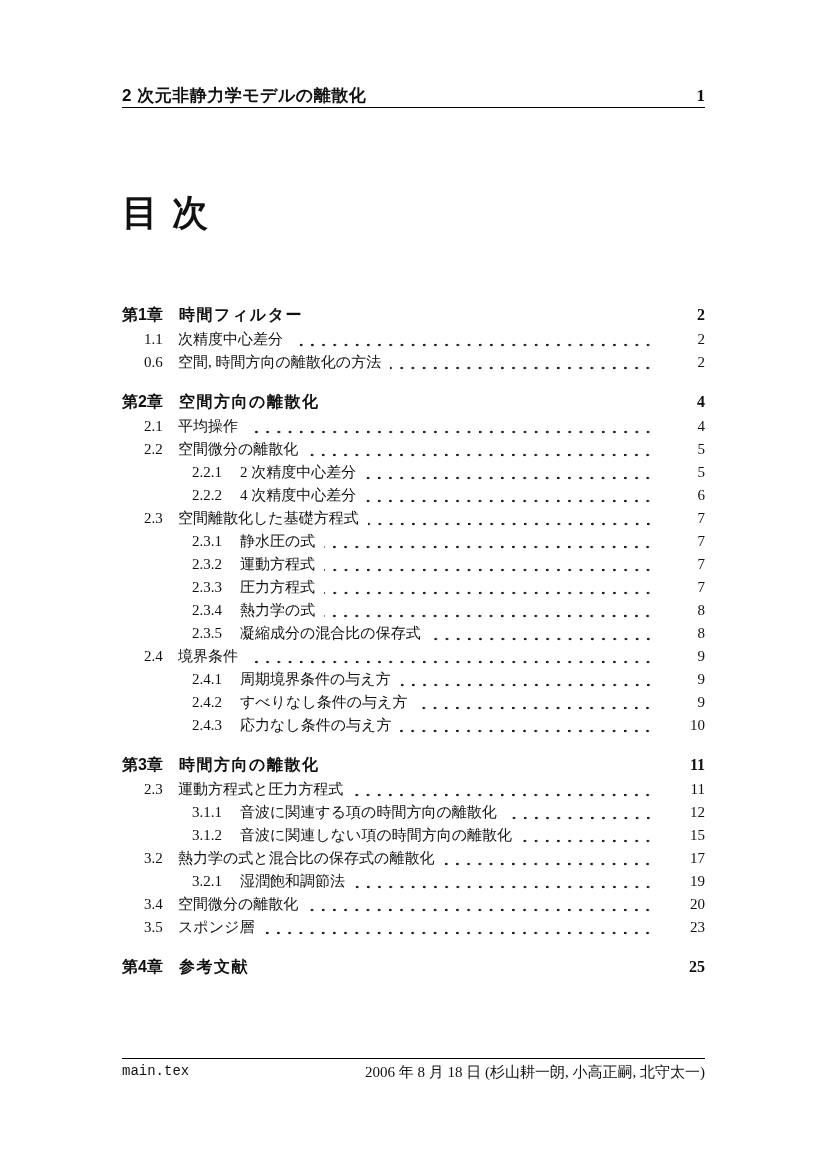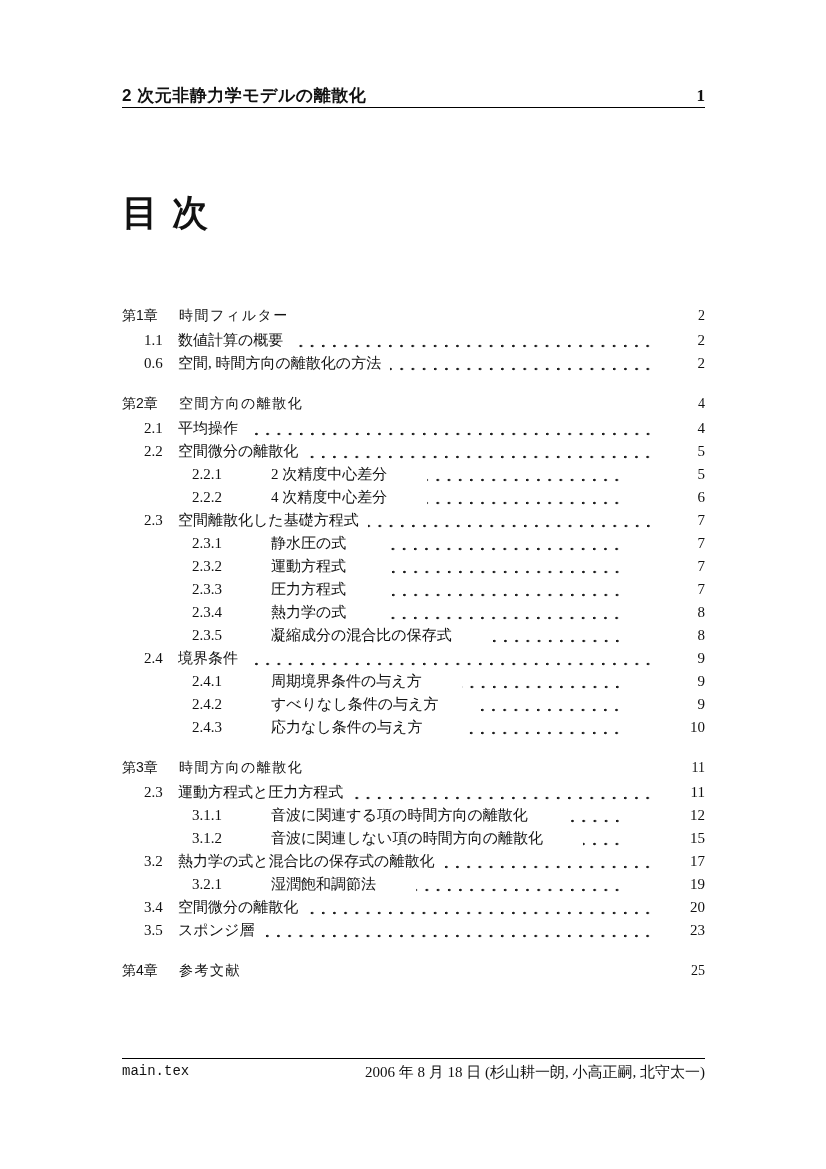--- a/index.html
+++ b/index.html
@@ -51,36 +51,36 @@
     white-space: nowrap;
   }
   
   .toc {
     position: absolute;
     left: 122px; right: 121px; top: 302px;
   }
   .row { display: flex; align-items: baseline; white-space: nowrap; }
   .lvl1 {
     font-family: "Liberation Sans", sans-serif;
-    font-weight: normal;
-    font-size: 14px;
+    font-weight: bold;
+    font-size: 16px;
     line-height: 26px;
     margin-top: 15px;
   }
   .lvl1:first-child { margin-top: 0; }
   .lvl1 .title { letter-spacing: 1.5px; }
   .lvl1 .num { width: 57px; letter-spacing: 0; }
   .lvl1 .page-num { font-family: "Liberation Serif", serif; }
   .lvl2, .lvl3 {
     font-size: 15px;
     line-height: 23px;
   }
   .lvl2 { padding-left: 22px; }
   .lvl2 .num { width: 34px; }
-  .lvl3 { padding-left: 70px; gap: 31px; }
+  .lvl3 { padding-left: 70px; }
   .lvl3 .num { width: 48px; }
   .num { flex: none; }
   .title { flex: none; }
   .spacer { flex: 1 1 auto; }
   .leader {
     flex: 1 1 auto;
     min-width: 0;
     align-self: flex-end;
     height: 4px;
     margin: 0 22px 4px 9px;
@@ -132,21 +132,21 @@
 
   <div class="toc">
       <div class="row lvl1">
         <span class="num">第1章</span>
         <span class="title">時間フィルター</span>
         <span class="spacer"></span>
         <span class="page-num">2</span>
       </div>
       <div class="row lvl2">
         <span class="num">1.1</span>
-        <span class="title">数値計算の概要</span>
+        <span class="title">次精度中心差分</span>
         <span class="leader"></span>
         <span class="page-num">2</span>
       </div>
       <div class="row lvl2">
         <span class="num">0.6</span>
         <span class="title">空間, 時間方向の離散化の方法</span>
         <span class="leader"></span>
         <span class="page-num">2</span>
       </div>
       <div class="row lvl1">

